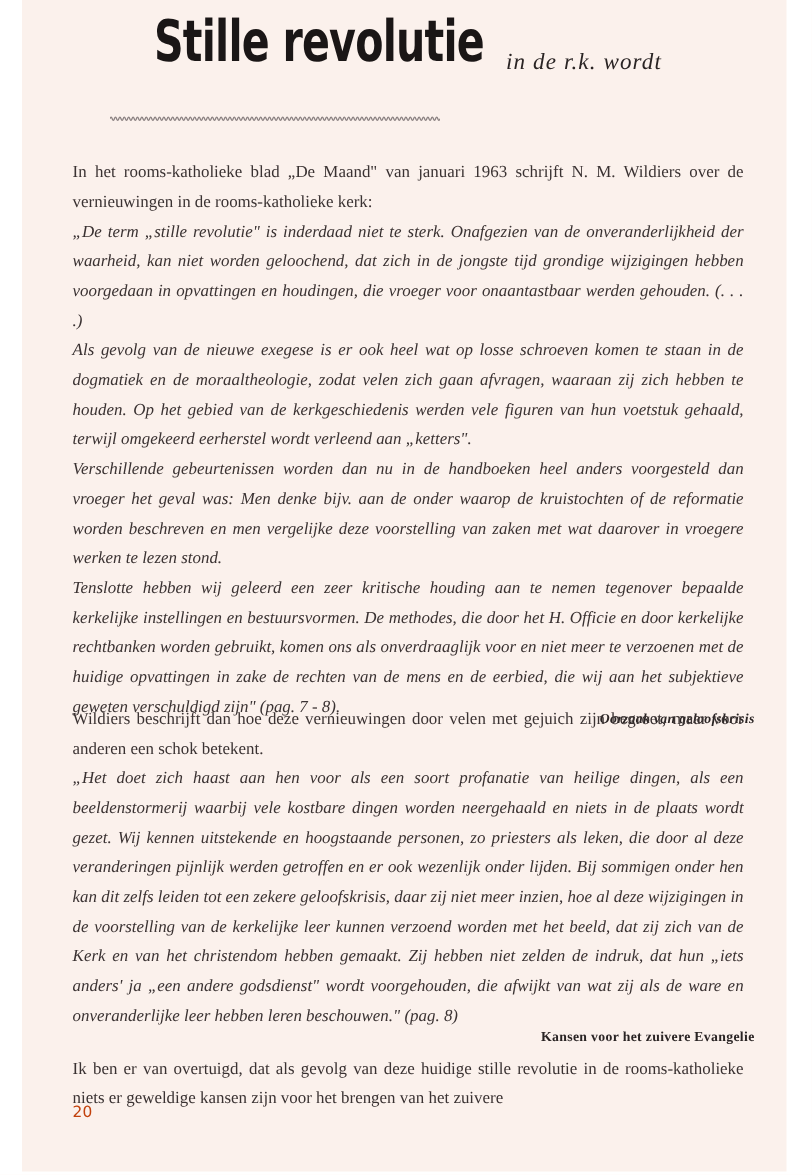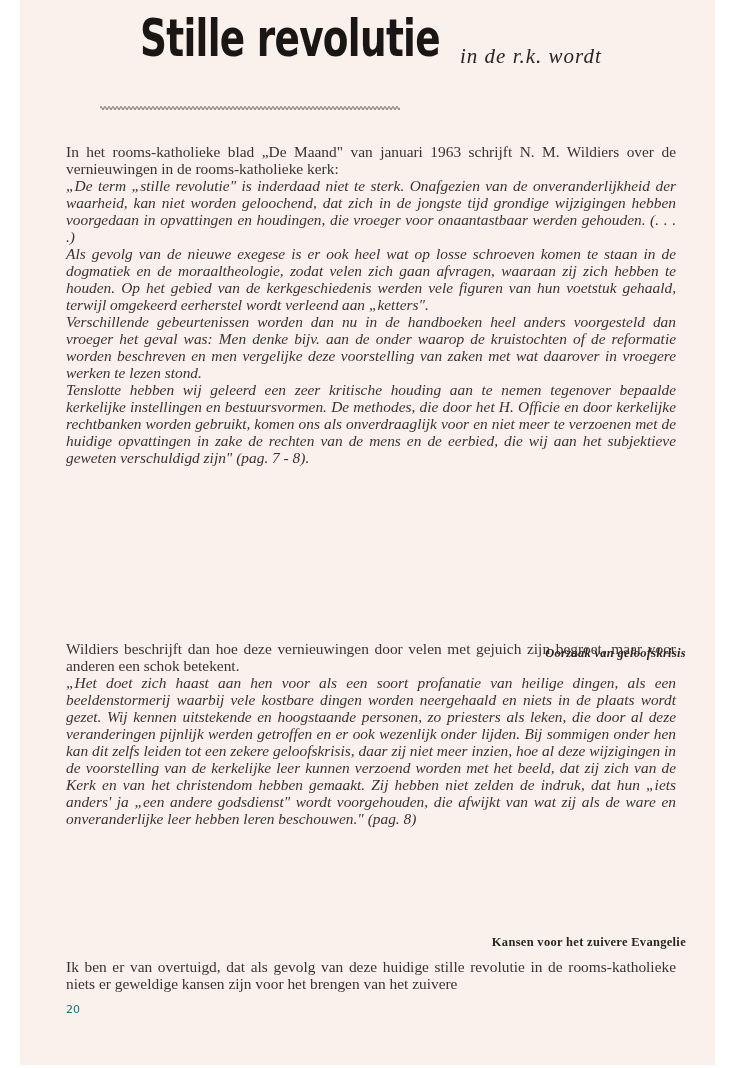--- a/index.html
+++ b/index.html
@@ -51,42 +51,42 @@
       left: 100px;
       top: 105px;
       width: 300px;
       height: 6px;
     }
     .body-text {
       position: absolute;
       left: 66px;
       width: 610px;
       font-size: 15.4px;
-      line-height: 17px;
+      line-height: 27px;
       color: #3a3232;
       text-align: justify;
     }
     .body-text p { margin: 0; }
     .body-text .it { font-style: italic; }
     .subhead {
       position: absolute;
       right: 52px;
       font-weight: bold;
       font-size: 12.5px;
       color: #2a2424;
       letter-spacing: 0.3px;
       white-space: nowrap;
     }
     .page-number {
       position: absolute;
       left: 66px;
       top: 1003px;
       font-family: "DejaVu Sans", sans-serif;
-      font-size: 11px;
-      color: #0f766e;
+      font-size: 14px;
+      color: #c2410c;
     }
   </style>
 </head>
 <body>
 
 <div class="paper"></div>
 
 <div class="title-row">
   <span class="title-main">Stille revolutie</span>
   <span class="title-sub">in de r.k. wordt</span>

